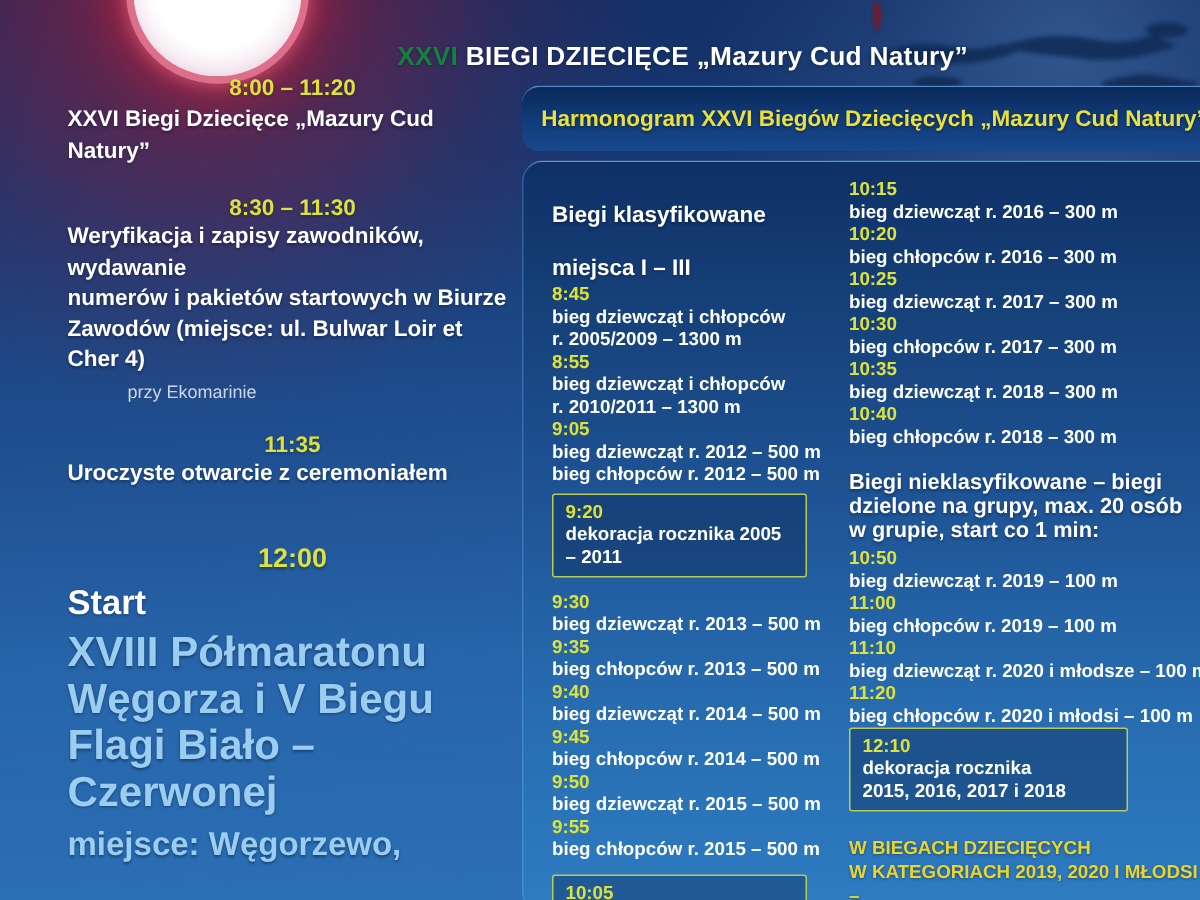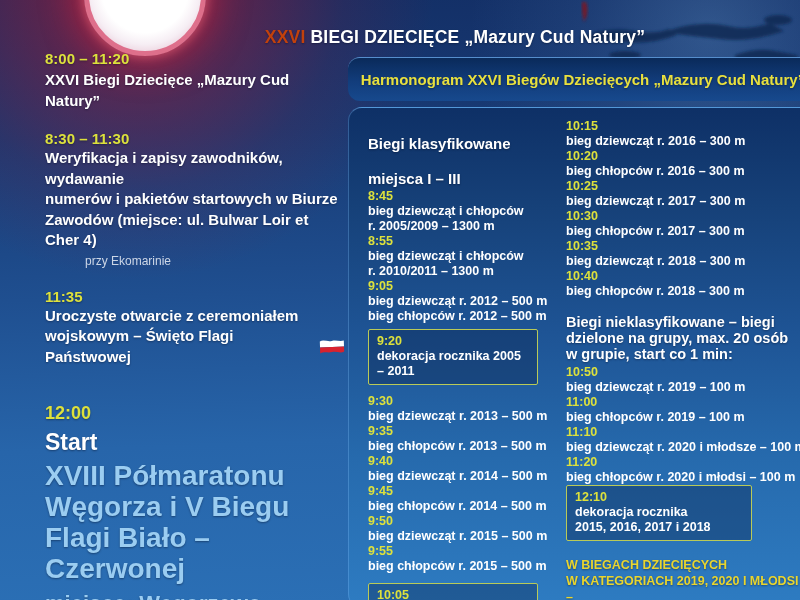--- a/index.html
+++ b/index.html
@@ -21,25 +21,25 @@
     box-shadow:0 0 34px 8px rgba(210,35,60,.55), 0 0 10px 2px rgba(255,150,170,.5);
   }
 
   
   .silhouettes{position:absolute;right:0;top:0;width:250px;height:75px;}
 
   .main-title{
     position:absolute;top:27px;left:110px;right:0;text-align:center;
     font-size:17.5px;font-weight:bold;color:#fff;letter-spacing:.2px;
   }
-  .main-title .ttl-prefix{color:#c2410c;}
+  .main-title .ttl-prefix{color:#15803d;}
 
   
   .left-col{position:absolute;left:45px;top:50px;width:300px;}
-  .time{color:#dde13c;font-weight:bold;font-size:15px;line-height:18px;}
+  .time{color:#dde13c;font-weight:bold;font-size:15px;line-height:18px;text-align:center;}
   .evt-line{color:#fff;font-weight:bold;font-size:15px;line-height:20.5px;}
   .note{color:#ccd6e6;font-size:12px;line-height:15px;margin-top:3px;font-weight:normal;padding-left:40px;}
   .block{margin-bottom:19px;}
   .b1 .evt-line{margin-top:2px;}
   .flag-row{display:flex;align-items:center;gap:7px;}
   .flag-icon{flex:0 0 auto;transform:rotate(-2deg);}
   .big-time{font-size:18px;line-height:22px;margin-bottom:5px;margin-top:35px;}
   .start-word{color:#fff;font-weight:bold;font-size:23px;line-height:26px;margin-bottom:5px;}
   .hm-line{color:#9bcdf1;font-weight:bold;font-size:28px;line-height:31px;}
   .place-line{color:#9bcdf1;font-weight:bold;font-size:22px;line-height:24px;margin-top:8px;}
@@ -118,27 +118,20 @@
         <div class="evt-line shadowed">Weryfikacja i zapisy zawodników, wydawanie</div>
         <div class="evt-line shadowed">numerów i pakietów startowych w Biurze</div>
         <div class="evt-line shadowed">Zawodów (miejsce: ul. Bulwar Loir et Cher 4)</div>
       </div>
     <div class="note">przy Ekomarinie</div>
   </div>
 
   <div class="block b3">
     <div class="time shadowed">11:35</div>
     <div class="evt-line shadowed">Uroczyste otwarcie z ceremoniałem</div>
-    <div class="evt-line shadowed flag-row">
-      <span>wojskowym – Święto Flagi Państwowej</span>
-      <svg class="flag-icon" width="26" height="17" viewBox="0 0 26 17">
-        <path d="M1 3 C5 1 9 4 13 3 C17 2 21 4 25 3 L25 9 L1 9 Z" fill="#ffffff"></path>
-        <path d="M1 9 L25 9 L25 14 C21 16 17 13 13 14 C9 15 5 13 1 15 Z" fill="#d8222e"></path>
-      </svg>
-    </div>
   </div>
 
   <div class="block b4">
     <div class="time big-time shadowed">12:00</div>
     <div class="start-word shadowed">Start</div>
     <div>
         <div class="hm-line shadowed">XVIII Półmaratonu</div>
         <div class="hm-line shadowed">Węgorza i V Biegu</div>
         <div class="hm-line shadowed">Flagi Biało – Czerwonej</div>
       </div>

